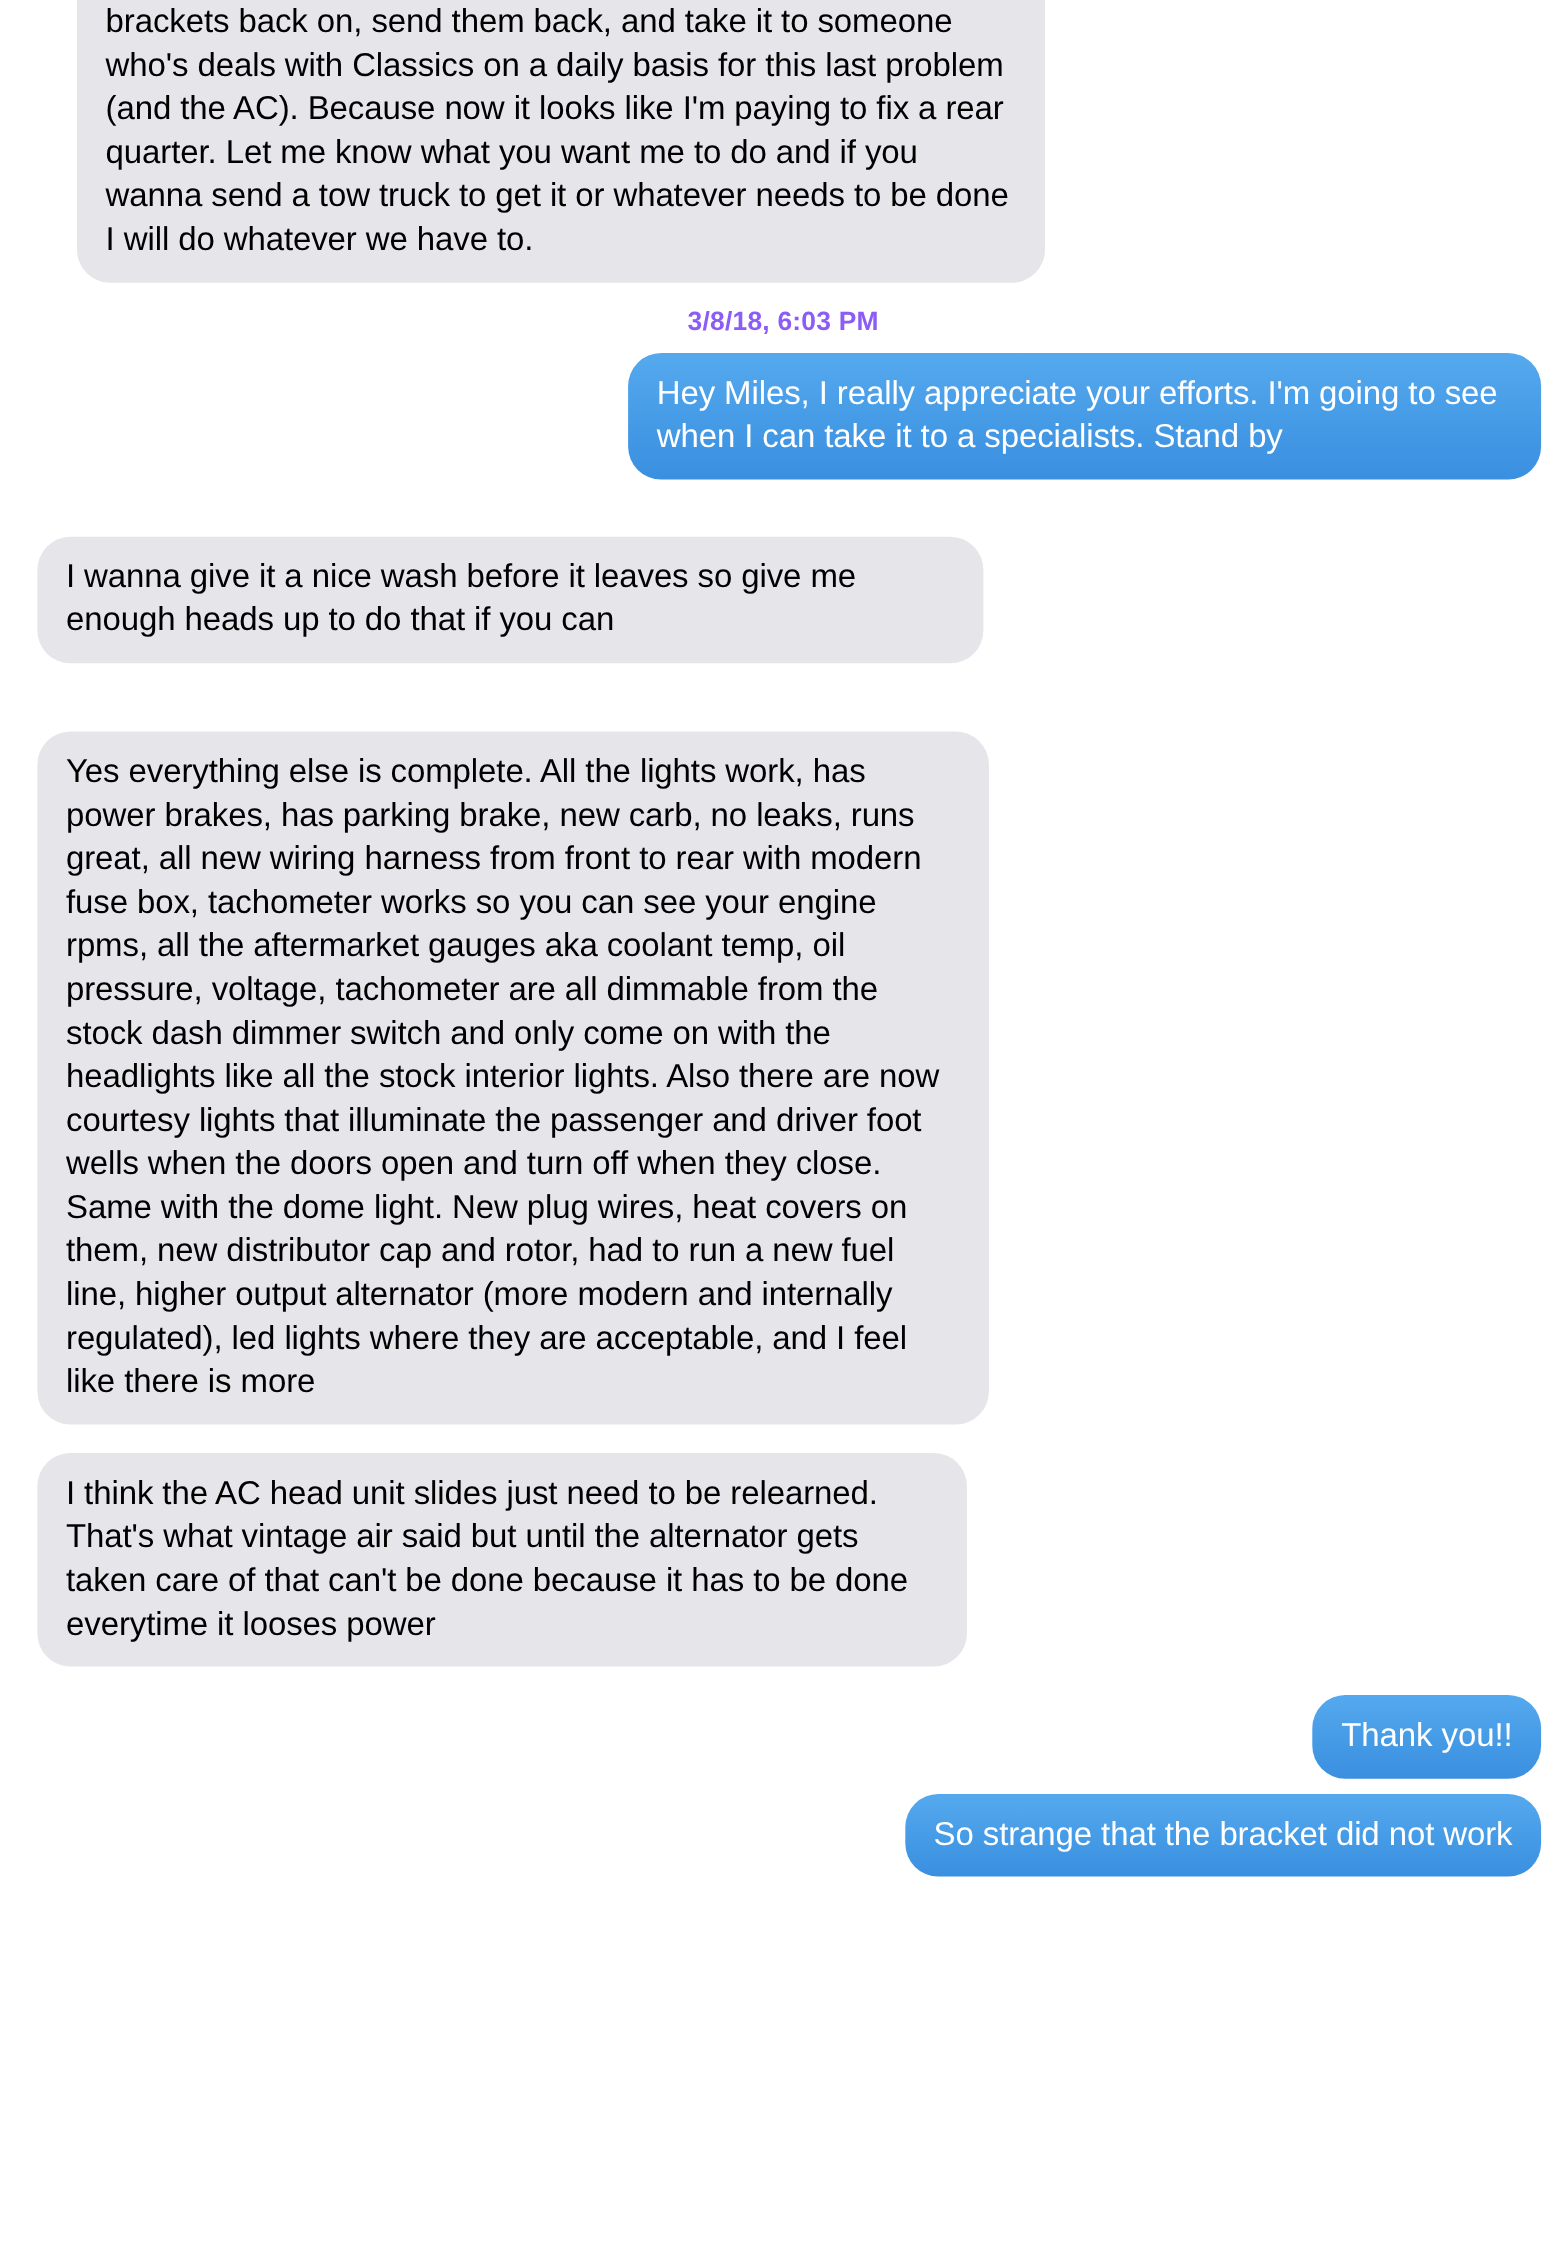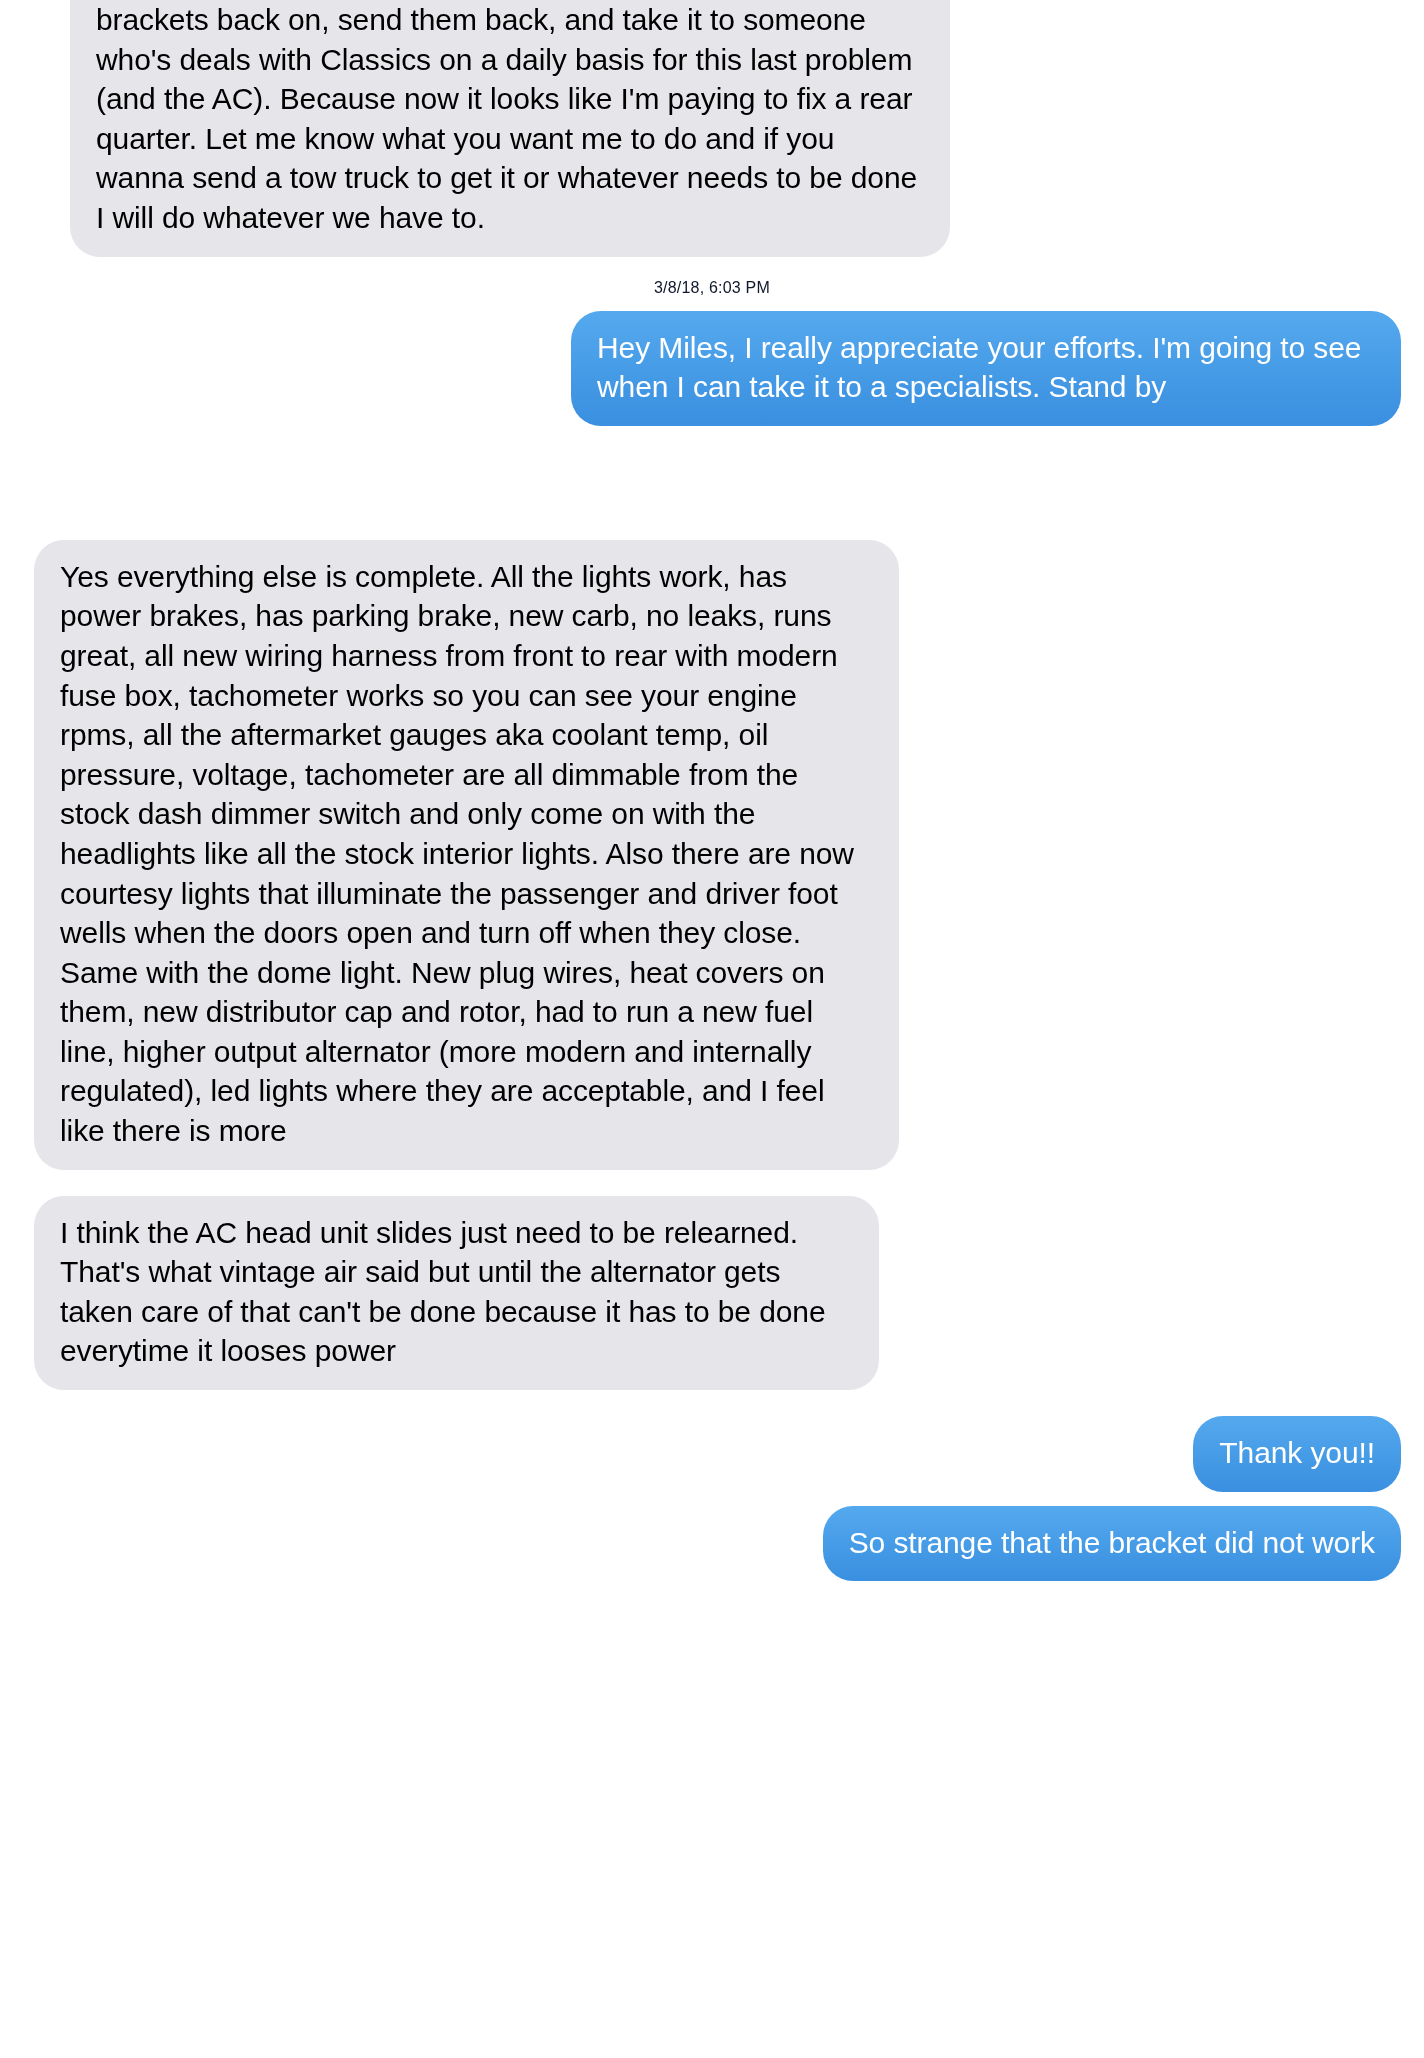--- a/index.html
+++ b/index.html
@@ -92,23 +92,23 @@
     right: -12px;
     bottom: 0px;
     width: 14px;
     height: 16px;
     background: #ffffff;
     border-bottom-left-radius: 14px;
     z-index: 1;
   }
 
   .ts {
-    font-size: 16px;
-    font-weight: normal;
-    color: #0f172a;
+    font-size: 24px;
+    font-weight: bold;
+    color: #8b5cf6;
     letter-spacing: 0.2px;
     text-align: center;
     padding: 0;
   }
 
   .gap-small { height: 14px; }
   .gap-med { height: 26px; }
   .gap-ts-top { height: 22px; }
   .gap-ts-bot { height: 14px; }
 
@@ -140,20 +140,23 @@
 
   <div class="row outgoing">
     <div class="bubble sent" style="max-width:830px;">Hey Miles, I really appreciate your efforts. I'm going to see when I can take it to a specialists. Stand by</div>
   </div>
 
   <div class="gap-med"></div>
 
 
   <div class="gap-med"></div>
 
+  <div class="row incoming">
+    <div class="bubble received" style="max-width:860px;">I wanna give it a nice wash before it leaves so give me enough heads up to do that if you can</div>
+  </div>
 
   <div class="gap-ts-top"></div>
   <div class="gap-ts-bot"></div>
 
 
   <div class="gap-med"></div>
 
   <div class="row incoming">
     <div class="bubble received" style="max-width:865px;">Yes everything else is complete. All the lights work, has power brakes, has parking brake, new carb, no leaks, runs great, all new wiring harness from front to rear with modern fuse box, tachometer works so you can see your engine rpms, all the aftermarket gauges aka coolant temp, oil pressure, voltage, tachometer are all dimmable from the stock dash dimmer switch and only come on with the headlights like all the stock interior lights. Also there are now courtesy lights that illuminate the passenger and driver foot wells when the doors open and turn off when they close. Same with the dome light. New plug wires, heat covers on them, new distributor cap and rotor, had to run a new fuel line, higher output alternator (more modern and internally regulated), led lights where they are acceptable, and I feel like there is more</div>
   </div>

